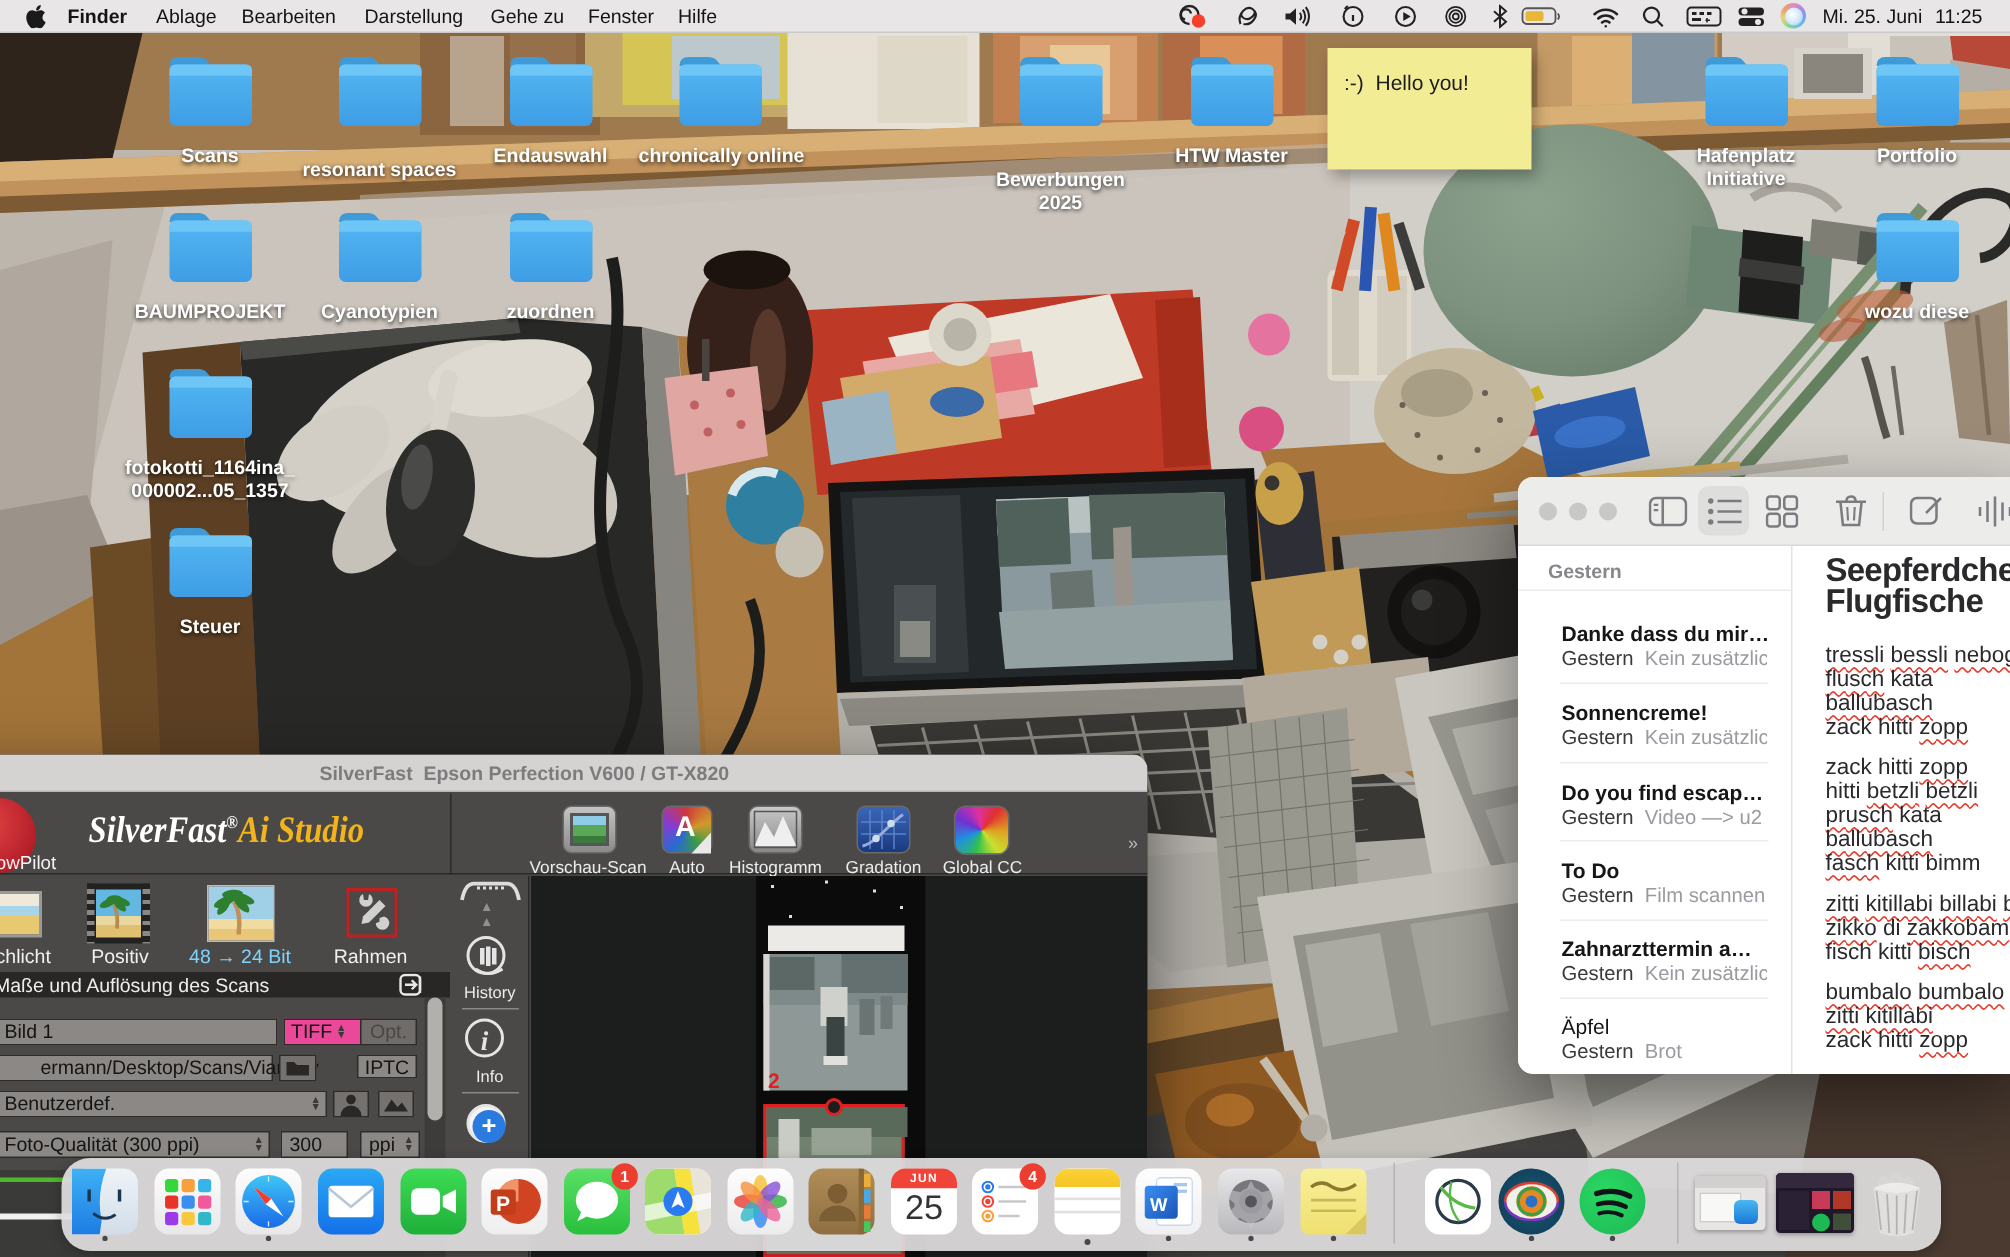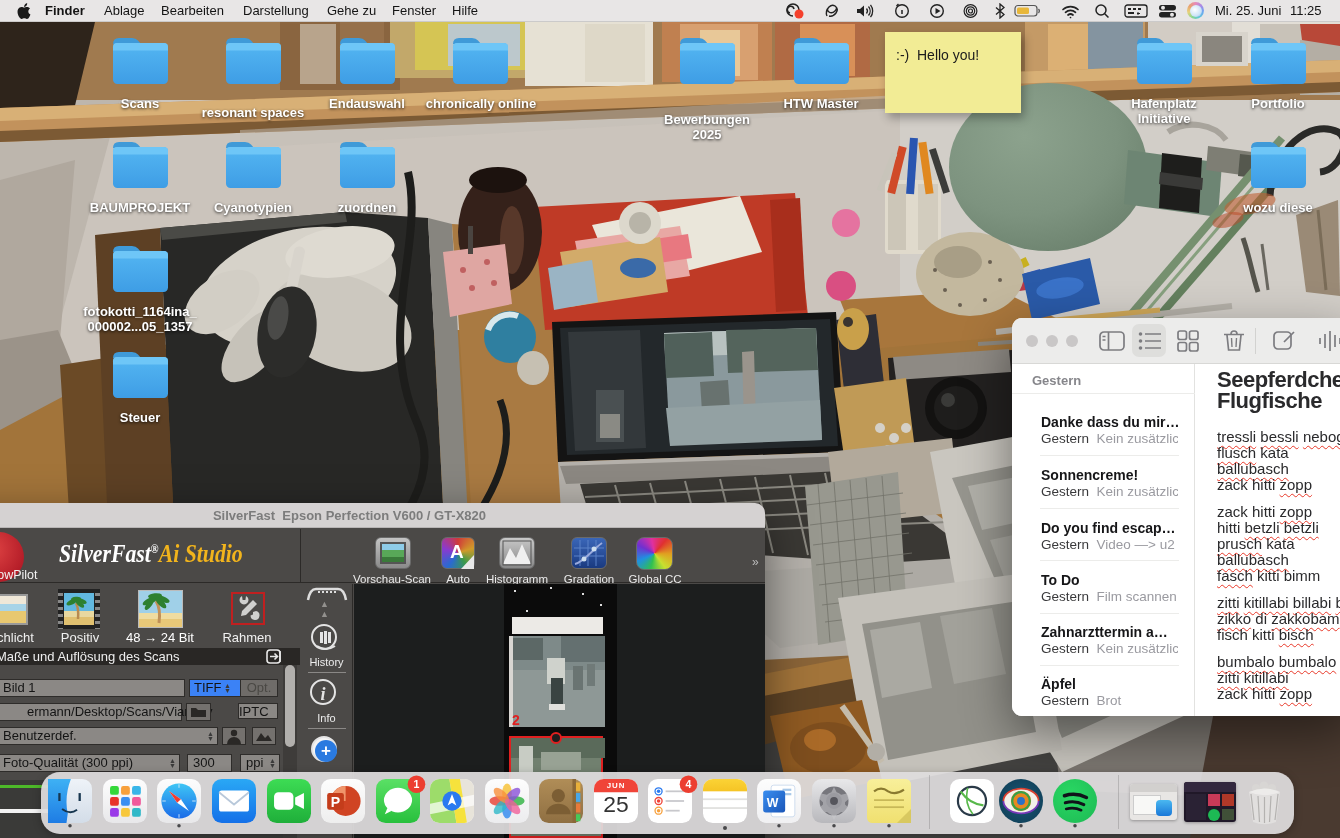--- a/index.html
+++ b/index.html
@@ -440,21 +440,21 @@
             <path d="M20,32 q2,-14 -3,-22" stroke="#c09058" stroke-width="3" fill="none"></path>
             <g fill="#2e8030">
               <ellipse cx="11" cy="10" rx="8" ry="3" transform="rotate(-25 11 10)"></ellipse>
               <ellipse cx="23" cy="8" rx="8" ry="3" transform="rotate(20 23 8)"></ellipse>
               <ellipse cx="16" cy="5" rx="7" ry="2.8" transform="rotate(-5 16 5)"></ellipse>
               <ellipse cx="22" cy="12" rx="7" ry="2.8" transform="rotate(45 22 12)"></ellipse>
               <ellipse cx="10" cy="14" rx="6" ry="2.5" transform="rotate(-50 10 14)"></ellipse>
             </g>
           </svg>
       </div>
-      <div class="abs" style="left:176px;top:46px;width:100px;text-align:center;font-size:13px;color:#ffffff;">48 → 24 Bit</div>
+      <div class="abs" style="left:176px;top:46px;width:100px;text-align:center;font-size:13px;color:#7dd3fc;">48 → 24 Bit</div>
       <div class="abs" style="left:297px;top:8px;width:34px;height:33px;border:2px solid #c02020;background:#4b4947;">
         <svg width="30" height="29" viewBox="0 0 30 29">
           <path d="M9,2 a4.5,4.5 0 1,0 4,0 l-0.6,4 h-2.8 z" fill="#d0d0ce"></path>
           <path d="M20,6 l4,4 -11,11 -5,1 1,-5 z" fill="#d0d0ce"></path>
           <path d="M23,17 a4.5,4.5 0 1,1 -5.5,4.5 l2.5,-1 v-2.5 z" fill="#d0d0ce"></path>
         </svg>
       </div>
       <div class="abs" style="left:263px;top:46px;width:100px;text-align:center;font-size:13px;color:#f0f0f0;">Rahmen</div>
 
       <div class="abs" style="left:0;top:64px;width:366px;height:17px;background:#292725;">
@@ -466,34 +466,34 @@
           </svg>
       </div>
 
       <div class="abs" style="left:349px;top:81px;width:14px;height:173px;background:#3e3c3a;">
         <div class="abs" style="left:2px;top:0px;width:10px;height:82px;background:#b2b0ad;border-radius:5px;"></div>
       </div>
 
       <div class="abs" style="left:0;top:95px;width:251px;height:18px;background:#8b8885;border:1px solid #2e2c2a;font-size:13px;color:#141414;">
           <span class="abs" style="left:68px;top:0px;">Bild 1</span>
         </div>
-      <div class="abs" style="left:255px;top:95px;width:68px;height:18px;background:#3b82f6;border:1px solid #2e2c2a;font-size:13px;color:#141414;">
+      <div class="abs" style="left:255px;top:95px;width:68px;height:18px;background:#ec4899;border:1px solid #2e2c2a;font-size:13px;color:#141414;">
           <span class="abs" style="left:4px;top:0px;">TIFF</span>
           <span class="abs" style="left:34px;top:3px;color:#3a3a3a;font-size:7px;line-height:5px;">▲<br>▼</span>
         </div>
       <div class="abs" style="left:306px;top:95px;width:38px;height:18px;background:#6f6c69;border:1px solid #2e2c2a;font-size:13px;color:#4a4844;text-align:center;padding-top:0px;">Opt.</div>
       <div class="abs" style="left:0;top:119px;width:248px;height:18px;background:#8b8885;border:1px solid #2e2c2a;font-size:13px;color:#141414;">
           <span class="abs" style="left:64px;top:0px;padding-left:28px;">ermann/Desktop/Scans/Vianney</span>
         </div>
       <div class="abs" style="left:252px;top:119px;width:25px;height:18px;background:#74716e;border:1px solid #2e2c2a;">
         <svg width="23" height="16">
             <path d="M4,4 h5 l2,2 h8 v7 h-15 z" fill="#2a2826"></path>
           </svg>
       </div>
-      <div class="abs" style="left:304px;top:119px;width:40px;height:16px;background:#8b8885;border:1px solid #2e2c2a;font-size:13px;color:#141414;text-align:left;">IPTC</div>
+      <div class="abs" style="left:304px;top:119px;width:40px;height:16px;background:#8b8885;border:1px solid #2e2c2a;font-size:13px;color:#141414;text-align:center;">IPTC</div>
       <div class="abs" style="left:0;top:143px;width:284px;height:18px;background:#8b8885;border:1px solid #2e2c2a;font-size:13px;color:#141414;">
           <span class="abs" style="left:68px;top:0px;">Benutzerdef.</span>
           <span class="abs" style="left:272px;top:3px;color:#3a3a3a;font-size:7px;line-height:5px;">▲<br>▼</span>
         </div>
       <div class="abs" style="left:288px;top:143px;width:24px;height:18px;background:#74716e;border:1px solid #2e2c2a;">
         <svg width="22" height="16">
             <circle cx="11" cy="5" r="3.2" fill="#2a2826"></circle>
             <path d="M4,16 a7,7 0 0,1 14,0 z" fill="#2a2826"></path>
           </svg>
       </div>
@@ -634,21 +634,21 @@
       <div class="abs" style="left:28px;top:144px;width:139px;height:1px;background:#ececea;"></div>
       <div class="abs" style="left:29px;top:156px;font-size:14px;font-weight:bold;color:#161618;">Do you find escap…</div>
       <div class="abs" style="left:29px;top:173px;font-size:13.5px;white-space:nowrap;width:137px;overflow:hidden;"><span style="color:#3a3a3c;">Gestern</span>&nbsp; <span style="color:#9a9aa0;">Video —&gt; u2 M</span></div>
       <div class="abs" style="left:28px;top:196px;width:139px;height:1px;background:#ececea;"></div>
       <div class="abs" style="left:29px;top:208px;font-size:14px;font-weight:bold;color:#161618;">To Do</div>
       <div class="abs" style="left:29px;top:225px;font-size:13.5px;white-space:nowrap;width:137px;overflow:hidden;"><span style="color:#3a3a3c;">Gestern</span>&nbsp; <span style="color:#9a9aa0;">Film scannen</span></div>
       <div class="abs" style="left:28px;top:249px;width:139px;height:1px;background:#ececea;"></div>
       <div class="abs" style="left:29px;top:260px;font-size:14px;font-weight:bold;color:#161618;">Zahnarzttermin a…</div>
       <div class="abs" style="left:29px;top:277px;font-size:13.5px;white-space:nowrap;width:137px;overflow:hidden;"><span style="color:#3a3a3c;">Gestern</span>&nbsp; <span style="color:#9a9aa0;">Kein zusätzlich</span></div>
       <div class="abs" style="left:28px;top:301px;width:139px;height:1px;background:#ececea;"></div>
-      <div class="abs" style="left:29px;top:312px;font-size:14px;font-weight:bold;color:#161618;">Äpfel</div>
+      <div class="abs" style="left:29px;top:312px;font-size:14px;font-weight:normal;color:#161618;">Äpfel</div>
       <div class="abs" style="left:29px;top:329px;font-size:13.5px;white-space:nowrap;width:137px;overflow:hidden;"><span style="color:#3a3a3c;">Gestern</span>&nbsp; <span style="color:#9a9aa0;">Brot</span></div>
     </div>
 
     <div class="abs" style="left:184px;top:46px;width:156px;height:352px;background:#fff;overflow:hidden;">
       <div class="abs" style="left:21px;top:5px;width:200px;font-size:22px;font-weight:bold;color:#2a2a2c;line-height:21px;letter-spacing:-0.5px;">Seepferdchen Flugfische</div>
       <div class="abs" style="left:21px;top:65px;width:240px;font-size:15px;color:#2a2a2c;line-height:16px;">
         <div><span class="sp">tressli</span> <span class="sp">bessli</span> <span class="sp">nebogen</span> n</div>
         <div><span class="sp">flusch</span> kata</div>
         <div><span class="sp">ballubasch</span></div>
         <div>zack hitti <span class="sp">zopp</span></div>

